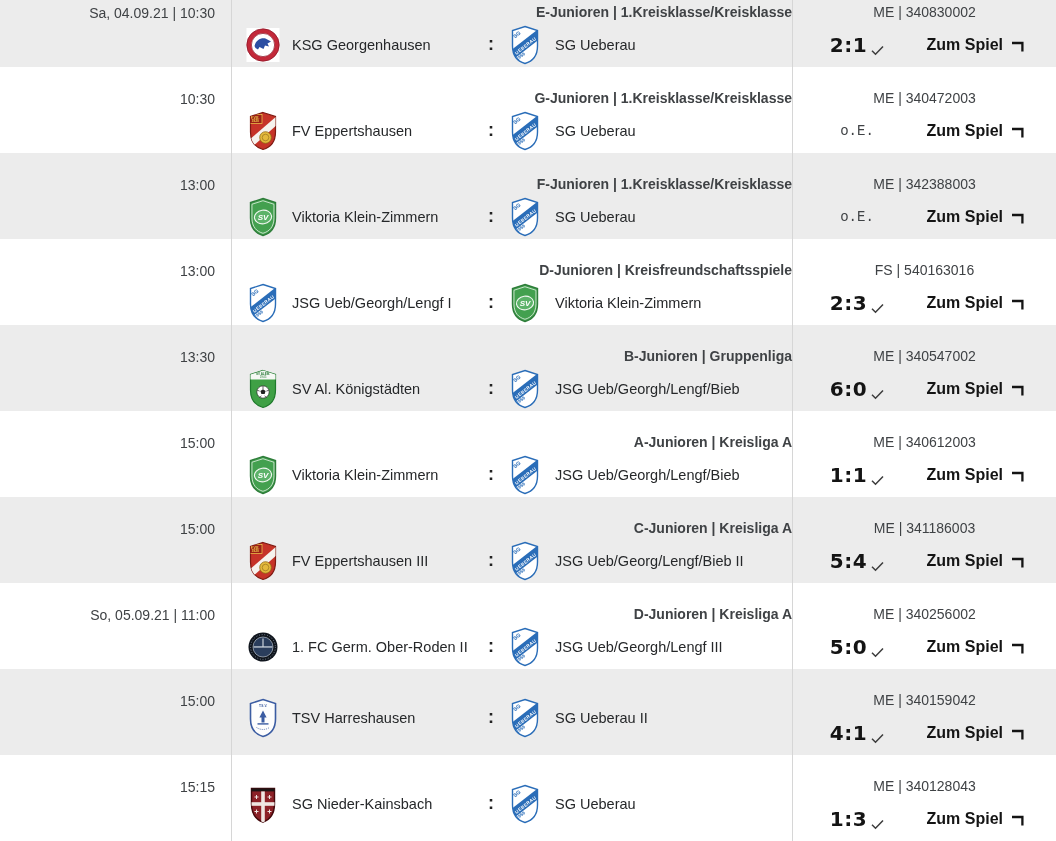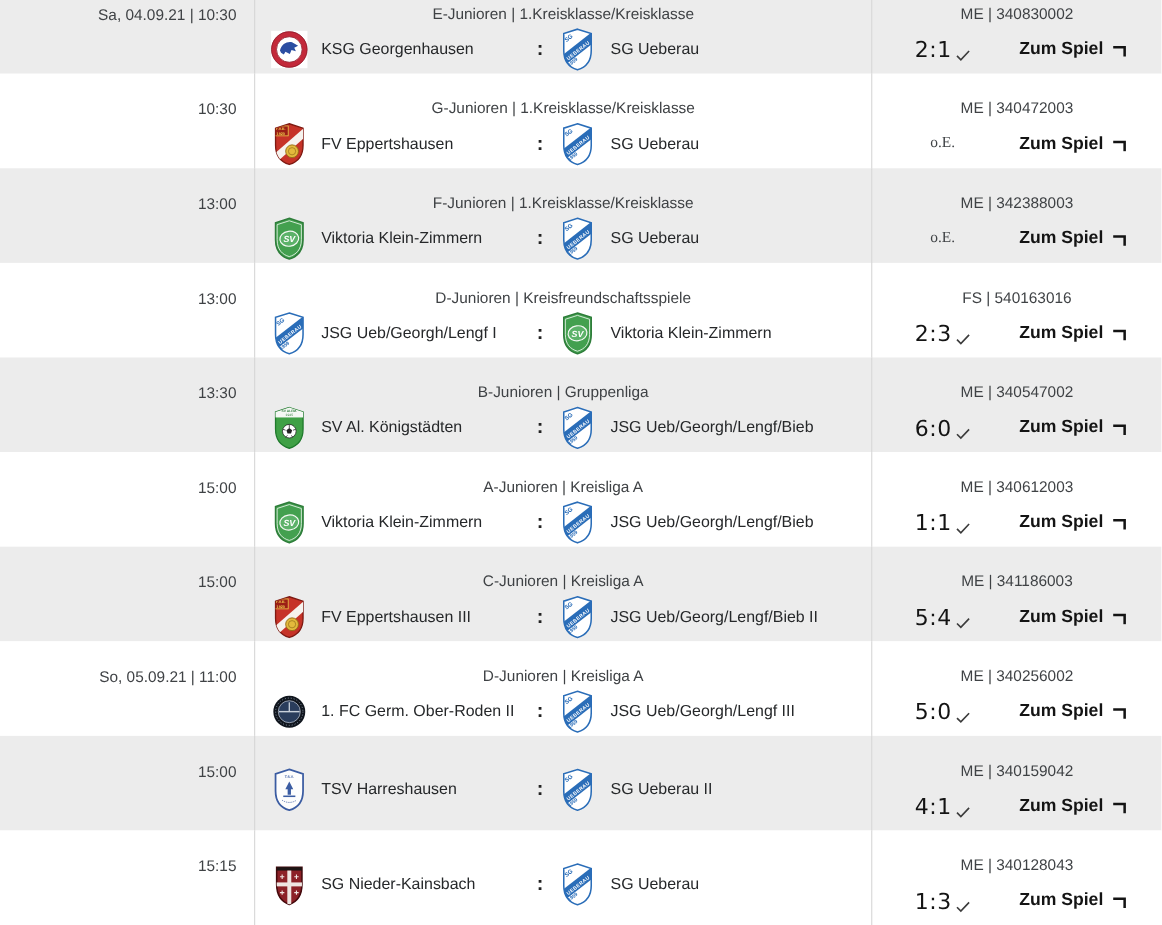--- a/index.html
+++ b/index.html
@@ -16,40 +16,40 @@
     font-family:"Liberation Sans",sans-serif;}
   .rows{margin-top:-19px;width:1056px;}
   .row{display:grid;grid-template-columns:231px 562px 263px;height:86px;
     background:var(--row-background);}
   .row.alt{background:var(--row-alt-background);}
   .col{height:86px;}
   .col-date{padding:24px 16px 0 0;text-align:right;font-size:14px;
     color:var(--text-primary);}
   .col-match{border-left:1px solid var(--divider);border-right:1px solid var(--divider);
     padding-top:24px;}
-  .competition{text-align:center;font-size:14px;color:var(--text-primary);line-height:15px;}
+  .competition{text-align:right;font-size:14px;color:var(--text-primary);line-height:15px;font-weight:bold;}
   .teams{display:flex;align-items:center;height:40px;margin-top:5px;padding-left:14px;}
   .logo{width:34px;height:40px;flex:0 0 34px;display:flex;align-items:center;
     justify-content:center;}
   .logo svg{display:block;}
   .team-name{font-size:14.5px;font-weight:normal;color:var(--text-strong);
     white-space:nowrap;overflow:hidden;}
   .home-name{margin-left:12px;flex:0 0 196px;width:196px;}
   .vs-colon{font-size:18px;font-weight:800;color:#222;line-height:18px;
     padding-bottom:3px;}
   .away-logo{margin-left:14px;}
   .away-name{margin-left:13px;}
   .col-result{padding-top:24px;}
   .match-code{text-align:center;font-size:14px;color:var(--text-primary);line-height:15px;}
   .result-line{display:flex;align-items:center;justify-content:space-between;
     height:40px;margin-top:5px;padding:0 32px 0 24px;}
   .score-wrap{display:inline-flex;align-items:center;justify-content:center;width:80px;}
-  .score{font-family:"DejaVu Sans",sans-serif;font-size:20px;font-weight:normal;
+  .score{font-family:"DejaVu Sans",sans-serif;font-size:20px;font-weight:bold;
     color:var(--score-color);letter-spacing:0.5px;line-height:22px;}
-  .score.note{font-family:Liberation Serif, serif;font-size:14px;font-weight:normal;
+  .score.note{font-family:Liberation Mono, monospace;font-size:14px;font-weight:normal;
     color:var(--text-primary);letter-spacing:0;}
   .check-icon{margin-left:4px;margin-top:10px;}
   .zum-spiel{display:inline-flex;align-items:center;font-size:16px;font-weight:bold;
     color:var(--score-color);text-decoration:none;cursor:pointer;}
   .arrow-icon{margin-left:8px;margin-top:2px;}
 </style>
 </head>
 <body>
 
 <div class="rows" id="rows">

